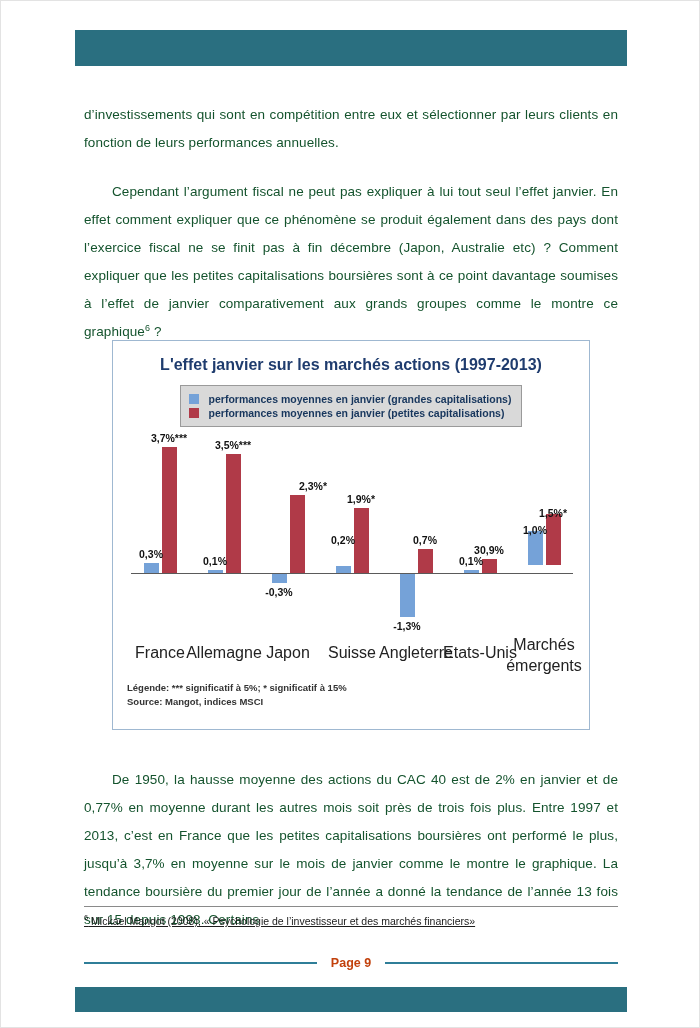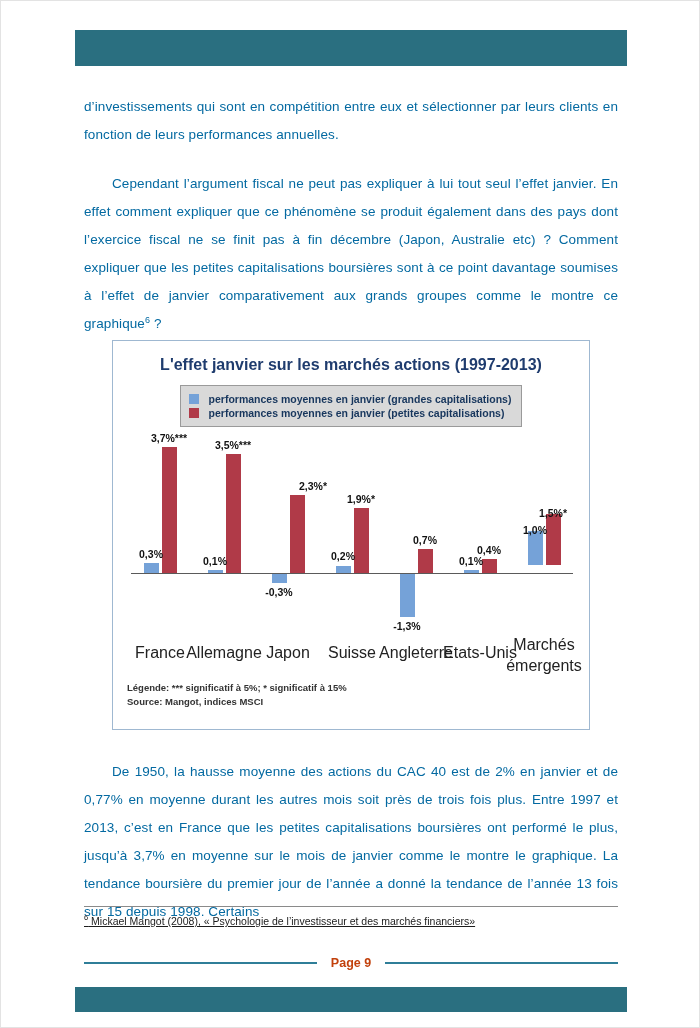--- a/index.html
+++ b/index.html
@@ -11,22 +11,22 @@
     background: #ffffff;
     box-shadow: inset 0 0 0 1px #e3e3e3;
     overflow: hidden;
   }
   .band { position: absolute; left: 75px; width: 552px; background: #2a6f80; }
   .bar-top { top: 30px; height: 36px; }
   .bar-bottom { top: 987px; height: 25px; }
 
   .body-par {
     position: absolute; left: 84px; width: 534px;
-    font-size: 13.5px; line-height: 28px; color: #0369a1;
-    text-align: justify; letter-spacing: 0.1px;
+    font-size: 13.5px; line-height: 28px; color: #14532d;
+    text-align: justify; letter-spacing: 0.1px; margin-top: 8px;
   }
   .body-par sup { font-size: 9px; line-height: 0; }
   .indent { text-indent: 28px; }
   .p1 { top: 93px; }
   .p2 { top: 170px; }
   .p3 { top: 758px; }
 
   
   .chart-box {
     position: absolute; left: 112px; top: 340px;
@@ -129,41 +129,41 @@
             <div class="bar" style="left: 14.5px; width: 15px; height: 10.2px; background: rgb(117, 162, 216); top: 142px;"></div>
             <div class="val-label" style="left: 22px; top: 155.2px;">-0,3%</div>
             <div class="bar" style="left: 32.5px; width: 15px; height: 78.2px; background: rgb(176, 58, 72); bottom: 68px;"></div>
             <div class="val-label" style="left: 56px; top: 48.8px;">2,3%*</div>
           </div>
           <div class="cat-label">Japon</div>
         </div>
         <div class="bar-group">
           <div class="bars-area">
             <div class="bar" style="left: 14.5px; width: 15px; height: 6.8px; background: rgb(117, 162, 216); bottom: 68px;"></div>
-            <div class="val-label" style="left: 22px; top: 119px;">0,2%</div>
+            <div class="val-label" style="left: 22px; top: 103px;">0,2%</div>
             <div class="bar" style="left: 32.5px; width: 15px; height: 64.6px; background: rgb(176, 58, 72); bottom: 68px;"></div>
             <div class="val-label" style="left: 40px; top: 62.4px;">1,9%*</div>
           </div>
           <div class="cat-label">Suisse</div>
         </div>
         <div class="bar-group">
           <div class="bars-area">
             <div class="bar" style="left: 14.5px; width: 15px; height: 44.2px; background: rgb(117, 162, 216); top: 142px;"></div>
             <div class="val-label" style="left: 22px; top: 189.2px;">-1,3%</div>
             <div class="bar" style="left: 32.5px; width: 15px; height: 23.8px; background: rgb(176, 58, 72); bottom: 68px;"></div>
             <div class="val-label" style="left: 40px; top: 103.2px;">0,7%</div>
           </div>
           <div class="cat-label">Angleterre</div>
         </div>
         <div class="bar-group">
           <div class="bars-area">
             <div class="bar" style="left: 14.5px; width: 15px; height: 3.4px; background: rgb(117, 162, 216); bottom: 68px;"></div>
             <div class="val-label" style="left: 22px; top: 123.6px;">0,1%</div>
             <div class="bar" style="left: 32.5px; width: 15px; height: 13.6px; background: rgb(176, 58, 72); bottom: 68px;"></div>
-            <div class="val-label" style="left: 40px; top: 113.4px;">0,4%</div>
+            <div class="val-label" style="left: 40px; top: 113.4px;">30,9%</div>
           </div>
           <div class="cat-label">Etats-Unis</div>
         </div>
         <div class="bar-group">
           <div class="bars-area">
             <div class="bar" style="left: 14.5px; width: 15px; height: 34px; background: rgb(117, 162, 216); bottom: 68px;"></div>
             <div class="val-label" style="left: 22px; top: 93px;">1,0%</div>
             <div class="bar" style="left: 32.5px; width: 15px; height: 51px; background: rgb(176, 58, 72); bottom: 68px;"></div>
             <div class="val-label" style="left: 40px; top: 76px;">1,5%*</div>
           </div>

